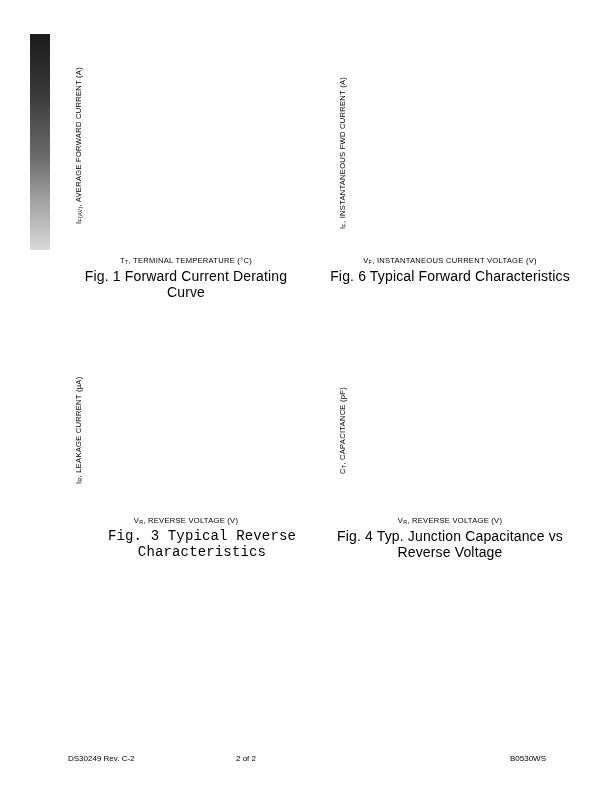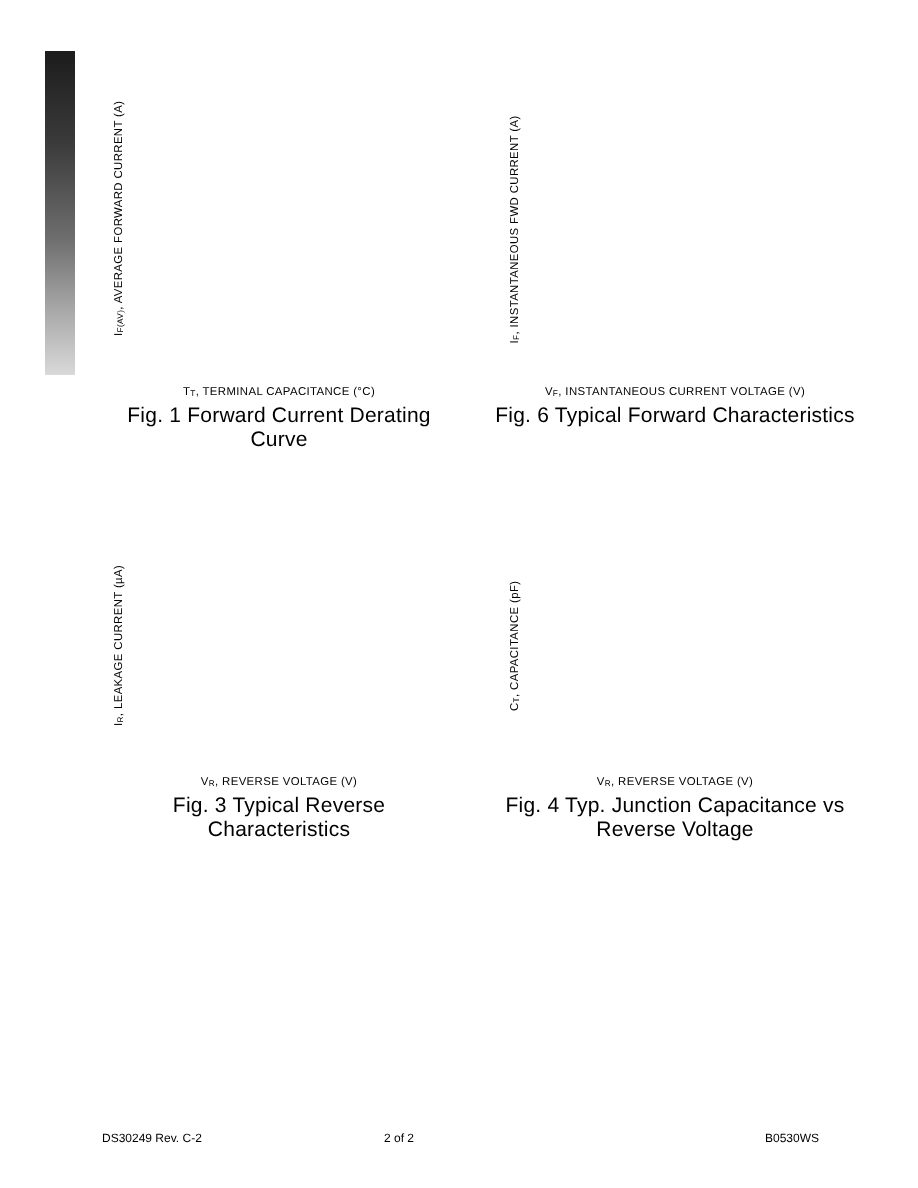--- a/index.html
+++ b/index.html
@@ -27,55 +27,55 @@
 
   .ylab{position:absolute;white-space:nowrap;font-size:7.6px;letter-spacing:.25px;
         transform:rotate(-90deg);transform-origin:0 0;}
   .xlab{position:absolute;width:100%;text-align:center;font-size:7.6px;letter-spacing:.25px;}
   .cap{position:absolute;width:100%;text-align:center;font-size:14px;letter-spacing:.15px;}
   sub{font-size:.72em;vertical-align:-0.22em;}
 
   
   .footer{position:absolute;left:0;top:754px;width:612px;height:14px;font-size:8px;}
   .footer .fl{position:absolute;left:68px;top:0;}
-  .footer .fc{position:absolute;left:0;top:0;width:492px;text-align:center;padding-left:20px;}
+  .footer .fc{position:absolute;left:0;top:0;width:492px;text-align:center;}
   .footer .fr{position:absolute;right:66px;top:0;margin-left:15px;}
 </style>
 </head>
 <body>
 
 <div class="page">
 
   <div class="banner"></div>
   <div class="banner-text">ADVANCE INFORMATION</div>
 
   <div class="fig fig1">
     <div class="plotwrap">
       <div class="ylab" style="left:8px;top:200px;"><span>I</span><sub>F(AV)</sub><span>, AVERAGE FORWARD CURRENT (A)</span></div>
       <svg width="240" height="232" viewBox="0 0 240 232"></svg>
-      <div class="xlab" style="left:0;top:232px;"><span>T</span><sub>T</sub><span>, TERMINAL CAPACITANCE (°C)</span></div>
+      <div class="xlab" style="left:0;top:232px;"><span>T</span><sub>T</sub><span>, TERMINAL TEMPERATURE (°C)</span></div>
       <div class="cap" style="left:0;top:244px;">Fig. 1  Forward Current Derating Curve</div>
     </div>
   </div>
 
   <div class="fig fig2">
     <div class="plotwrap">
       <div class="ylab" style="left:8px;top:205px;"><span>I</span><sub>F</sub><span>, INSTANTANEOUS FWD CURRENT (A)</span></div>
       <svg width="240" height="232" viewBox="0 0 240 232"></svg>
       <div class="xlab" style="left:0;top:232px;"><span>V</span><sub>F</sub><span>, INSTANTANEOUS CURRENT VOLTAGE (V)</span></div>
       <div class="cap" style="left:0;top:244px;">Fig. 6  Typical Forward Characteristics</div>
     </div>
   </div>
 
   <div class="fig fig3">
     <div class="plotwrap">
       <div class="ylab" style="left:8px;top:190px;"><span>I</span><sub>R</sub><span>, LEAKAGE CURRENT (µA)</span></div>
       <svg width="240" height="215" viewBox="0 0 240 215"></svg>
       <div class="xlab" style="left:0;top:222px;"><span>V</span><sub>R</sub><span>, REVERSE VOLTAGE (V)</span></div>
-      <div class="cap" style="left:0;top:234px;">Fig. 3  Typical Reverse Characteristics</div>
+      <div class="cap" style="left:16px;top:234px;font-family:Liberation Mono, monospace;">Fig. 3  Typical Reverse Characteristics</div>
     </div>
   </div>
 
   <div class="fig fig4">
     <div class="plotwrap">
       <div class="ylab" style="left:8px;top:180px;"><span>C</span><sub>T</sub><span>, CAPACITANCE (pF)</span></div>
       <svg width="240" height="215" viewBox="0 0 240 215"></svg>
       <div class="xlab" style="left:0;top:222px;"><span>V</span><sub>R</sub><span>, REVERSE VOLTAGE (V)</span></div>
       <div class="cap" style="left:0;top:234px;">Fig. 4  Typ. Junction Capacitance vs Reverse Voltage</div>
     </div>

